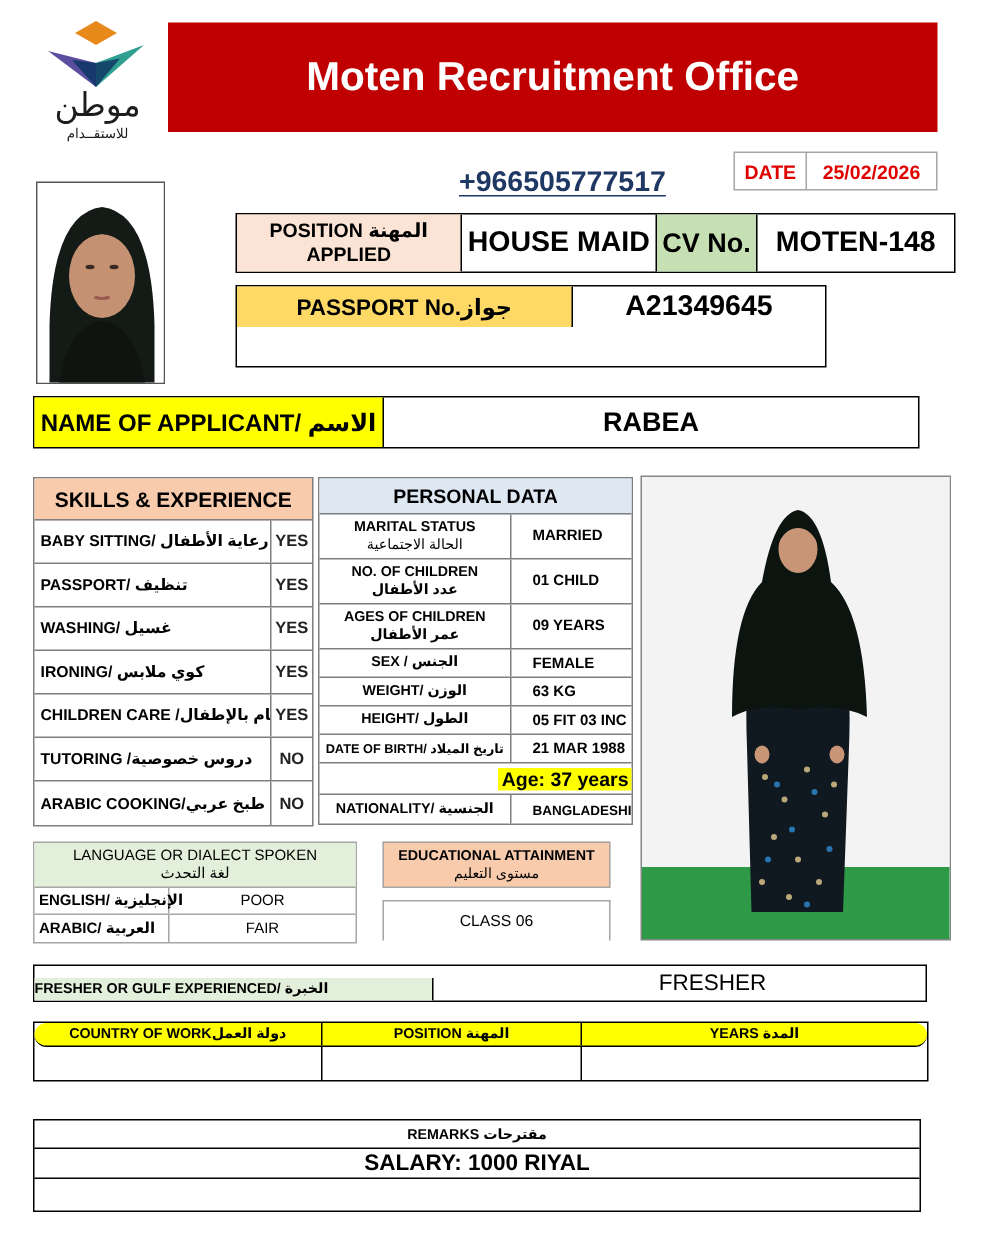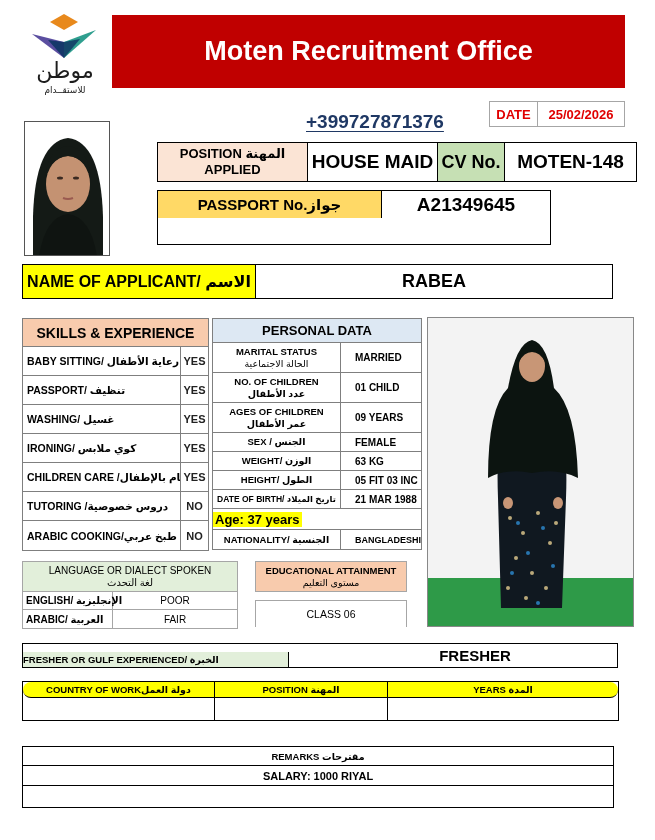--- a/index.html
+++ b/index.html
@@ -59,74 +59,74 @@
 
   
   #personal { left: 212px; top: 318px; width: 210px; border: 1px solid #7f7f7f; }
   #personal .hd { height: 24px; background: #dde8f3; display: flex; align-items: center; justify-content: center; font-weight: bold; font-size: 13px; border-bottom: 1px solid #7f7f7f; }
   #personal .row { display: flex; border-bottom: 1px solid #7f7f7f; gap: 10px; }
   #personal .row:last-child { border-bottom: none; }
   #personal .row.tall { height: 30px; }
   #personal .row.short { height: 19px; }
   #personal .l { width: 128px; border-right: 1px solid #7f7f7f; display: flex; flex-direction: column; align-items: center; justify-content: center; font-size: 9.5px; font-weight: bold; text-align: center; line-height: 1.2; white-space: nowrap; overflow: hidden; }
   #personal .v { flex: 1; display: flex; align-items: center; padding-left: 4px; font-size: 10px; font-weight: bold; white-space: nowrap; }
-  #personal .age { height: 21px; display: flex; align-items: center; justify-content: flex-start; border-bottom: 1px solid #7f7f7f; }
+  #personal .age { height: 21px; display: flex; align-items: center; justify-content: flex-end; border-bottom: 1px solid #7f7f7f; }
   #personal .age span { background: #ffff00; font-weight: bold; font-size: 13px; padding: 0 2px; }
 
   
   #lang { left: 22px; top: 561px; width: 216px; border: 1px solid #a6a6a6; }
   #lang .hd { height: 30px; background: #e2efda; display: flex; flex-direction: column; align-items: center; justify-content: center; font-weight: normal; font-size: 10px; line-height: 1.2; border-bottom: 1px solid #a6a6a6; }
   #lang .row { display: flex; height: 18px; border-bottom: 1px solid #a6a6a6; }
   #lang .row:last-child { border-bottom: none; }
   #lang .l { width: 90px; border-right: 1px solid #a6a6a6; display: flex; align-items: center; padding-left: 3px; font-weight: bold; font-size: 10px; white-space: nowrap; }
   #lang .v { flex: 1; display: flex; align-items: center; justify-content: center; font-size: 10px; }
 
   
   #edu { left: 255px; top: 561px; width: 152px; }
   #edu .hd { height: 31px; background: #f8cbad; border: 1px solid #a6a6a6; display: flex; flex-direction: column; align-items: center; justify-content: center; font-weight: bold; font-size: 9.5px; line-height: 1.25; }
   #edu .v { height: 27px; border-left: 1px solid #a6a6a6; border-right: 1px solid #a6a6a6; display: flex; align-items: center; justify-content: center; font-size: 10.5px; margin-top: 8px; border-top: 1px solid #a6a6a6; }
 
   
   #fresher { left: 22px; top: 643px; width: 596px; height: 25px; border: 1px solid #000; display: flex; }
   #fresher .l { width: 266px; background: #e2efda; border-right: 1px solid #000; display: flex; align-items: center; font-weight: bold; font-size: 9.5px; margin-top: 8px; }
-  #fresher .v { flex: 1; display: flex; align-items: center; justify-content: center; font-weight: bold; font-size: 15px; padding-left: 44px; }
+  #fresher .v { flex: 1; display: flex; align-items: center; justify-content: center; font-weight: normal; font-size: 15px; padding-left: 44px; }
 
   
   #work { left: 22px; top: 681px; width: 597px; border: 1px solid #000; }
   #work .row { display: flex; border-radius: 8px; }
   #work .hdr { height: 16px; background: #ffff00; border-bottom: 1px solid #000; }
   #work .body { height: 22px; }
   #work .c { display: flex; align-items: center; justify-content: center; font-size: 9.5px; font-weight: bold; border-right: 1px solid #000; }
   #work .c:last-child { border-right: none; }
   #work .c1 { width: 192px; } #work .c2 { width: 173px; } #work .c3 { flex: 1; }
 
   
   #remarks { left: 22px; top: 746px; width: 592px; border: 1px solid #000; }
   #remarks .r1 { height: 19px; display: flex; align-items: center; justify-content: center; font-weight: bold; font-size: 9.5px; border-bottom: 1px solid #000; }
-  #remarks .r2 { height: 20px; display: flex; align-items: center; justify-content: center; font-weight: bold; font-size: 11px; border-bottom: 1px solid #000; }
+  #remarks .r2 { height: 20px; display: flex; align-items: center; justify-content: center; font-weight: bold; font-size: 15px; border-bottom: 1px solid #000; }
   #remarks .r3 { height: 21px; }
 </style>
 </head>
 <body>
 
 <div id="logo" class="abs">
   <svg width="72" height="50" viewBox="0 0 72 50" style="position:absolute;left:0;top:0">
     <polygon points="36,2 50,10 36,18 22,10" fill="#e8891c"></polygon>
     <polygon points="4,22 36,30 36,46" fill="#5b4ea0"></polygon>
     <polygon points="68,18 36,30 36,46" fill="#2f9f8f"></polygon>
     <polygon points="20,28 36,30 36,46" fill="#16386a"></polygon>
     <polygon points="52,27 36,30 36,46" fill="#15476a"></polygon>
   </svg>
   <div class="ar1">موطن</div>
   <div class="ar2">للاستقــدام</div>
 </div>
 
 <div id="banner" class="cell">Moten Recruitment Office</div>
 
-<div id="phone" class="cell">+399727871376</div>
+<div id="phone" class="cell">+966505777517</div>
 
 <div id="date-box" class="abs">
   <span class="lbl">DATE</span>
   <span class="val">25/02/2026</span>
 </div>
 
 <div id="photo-small" class="abs">
   <svg width="86" height="135" viewBox="0 0 86 135">
     <rect width="86" height="135" fill="#ffffff"></rect>
     <path d="M8,135 L8,95 Q10,20 43,16 Q76,20 78,95 L78,135 Z" fill="#141a16"></path>

